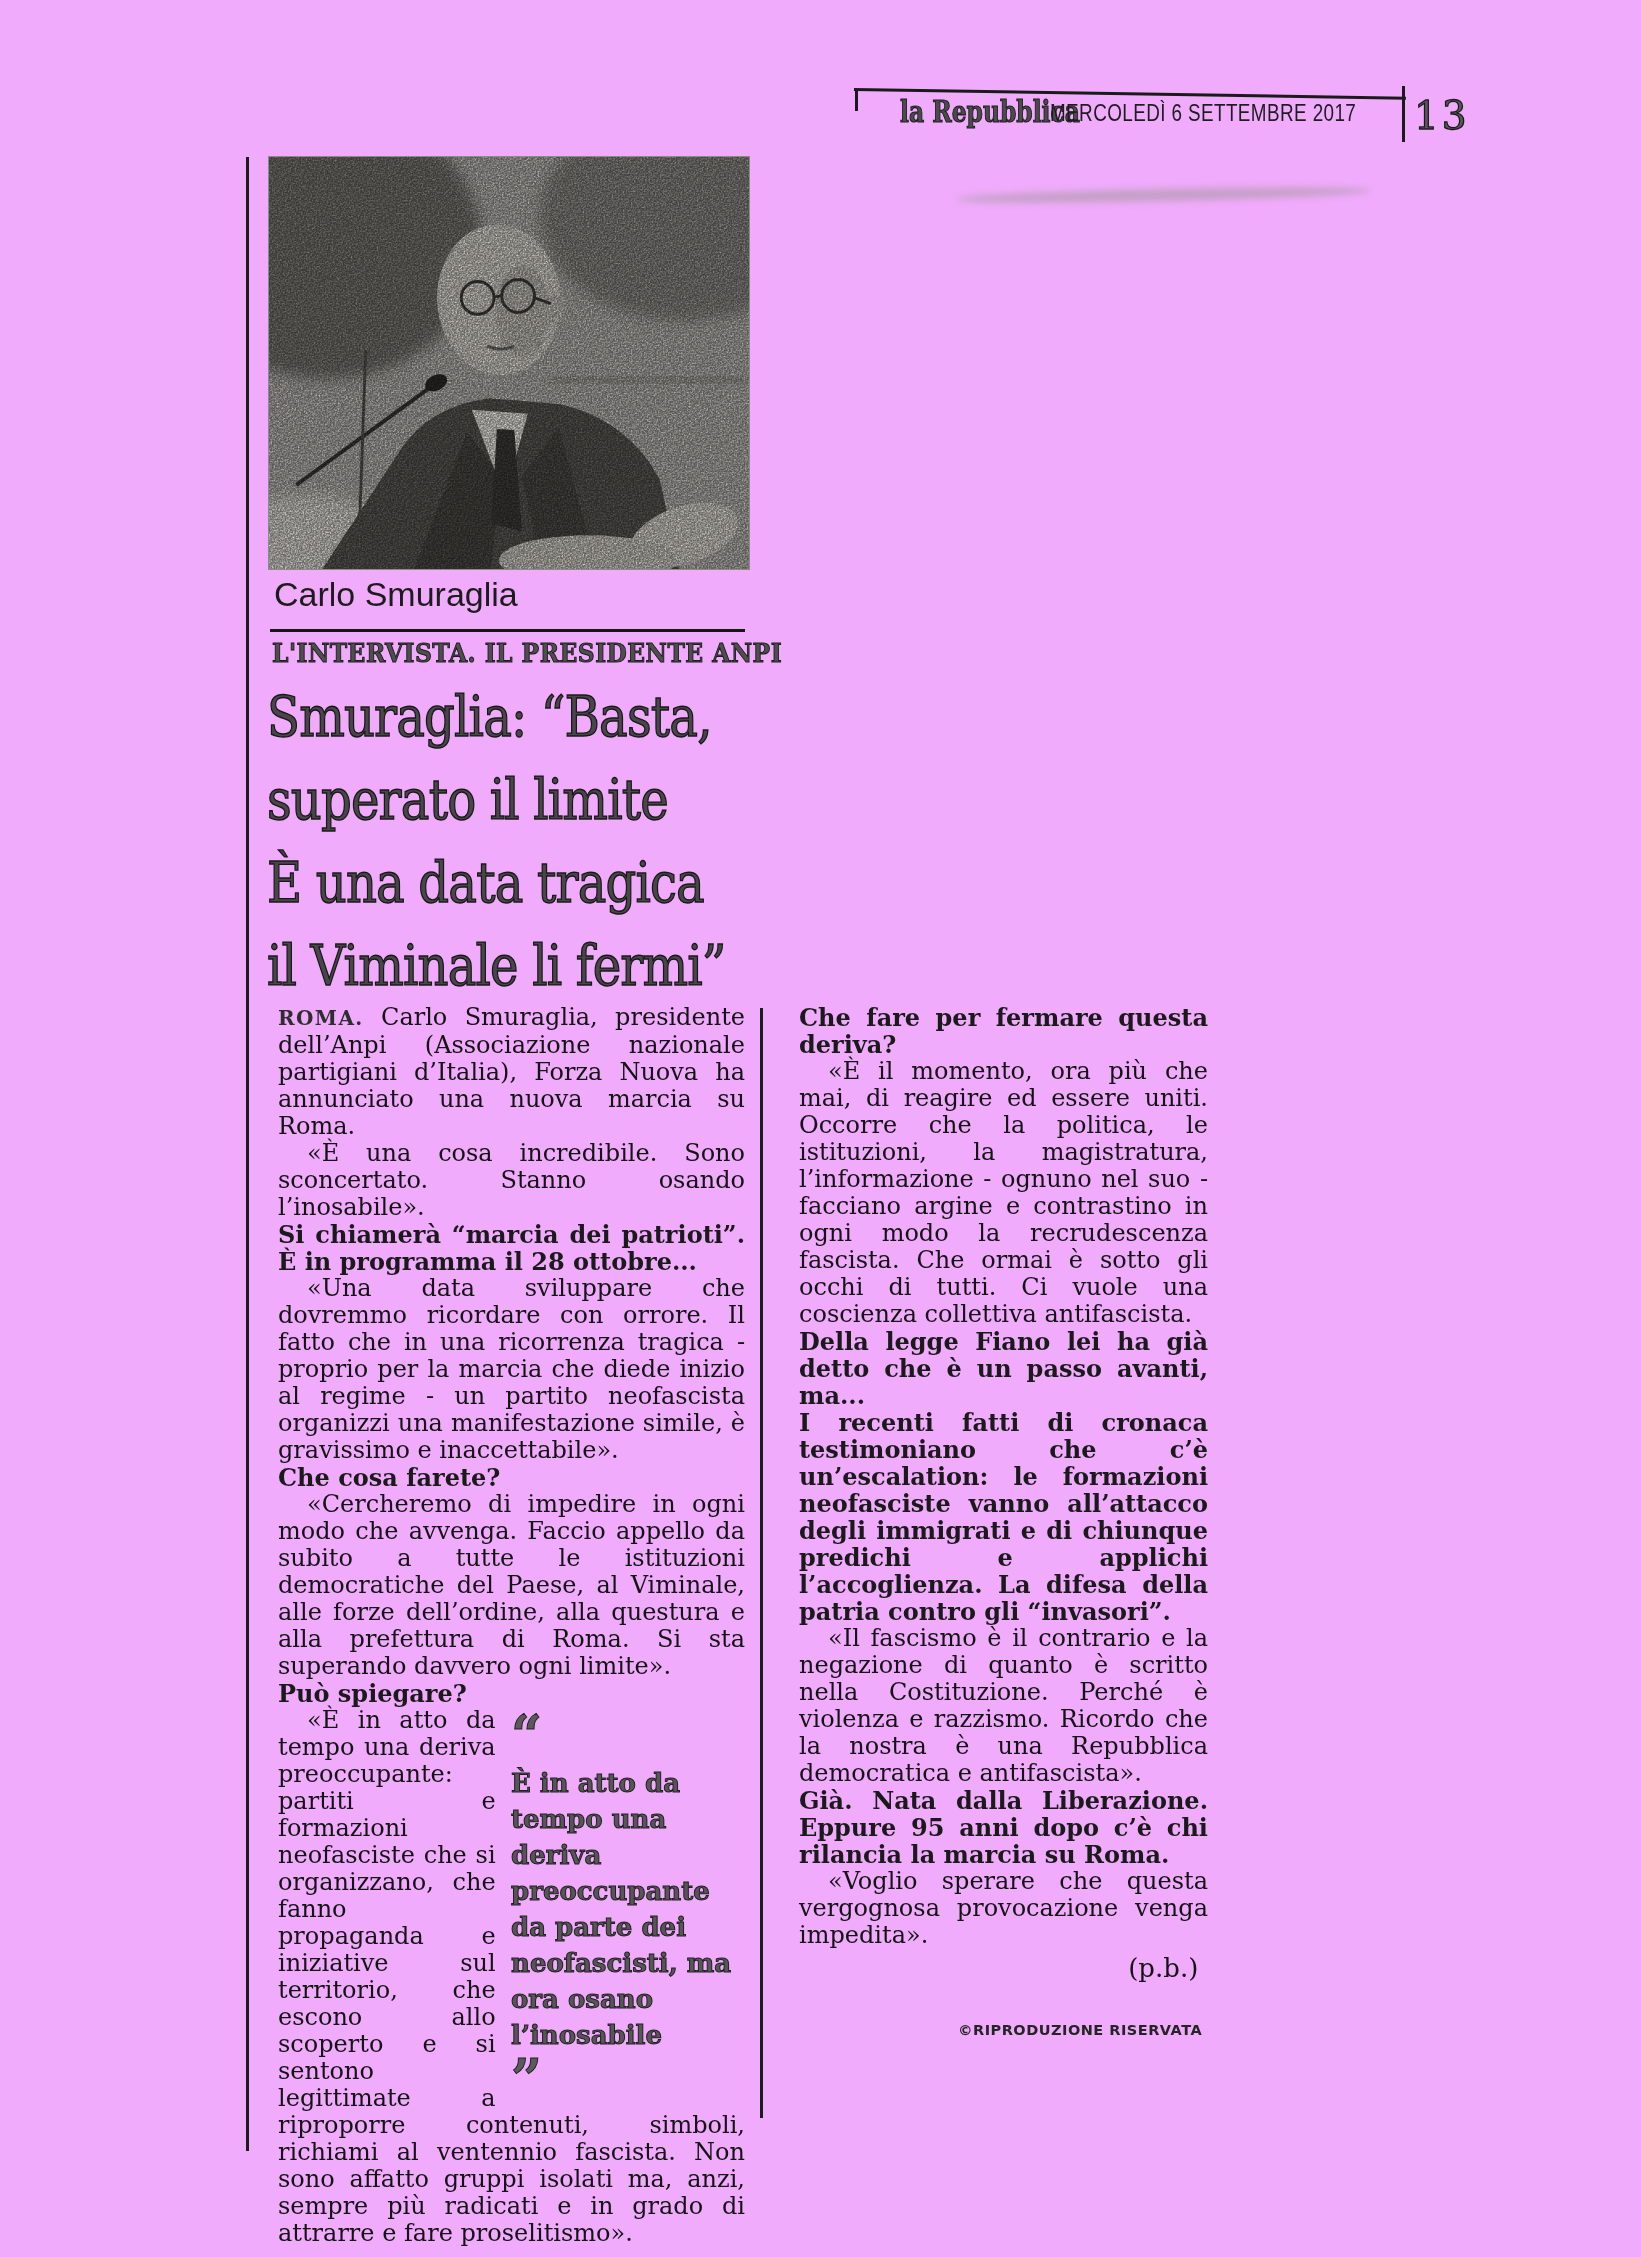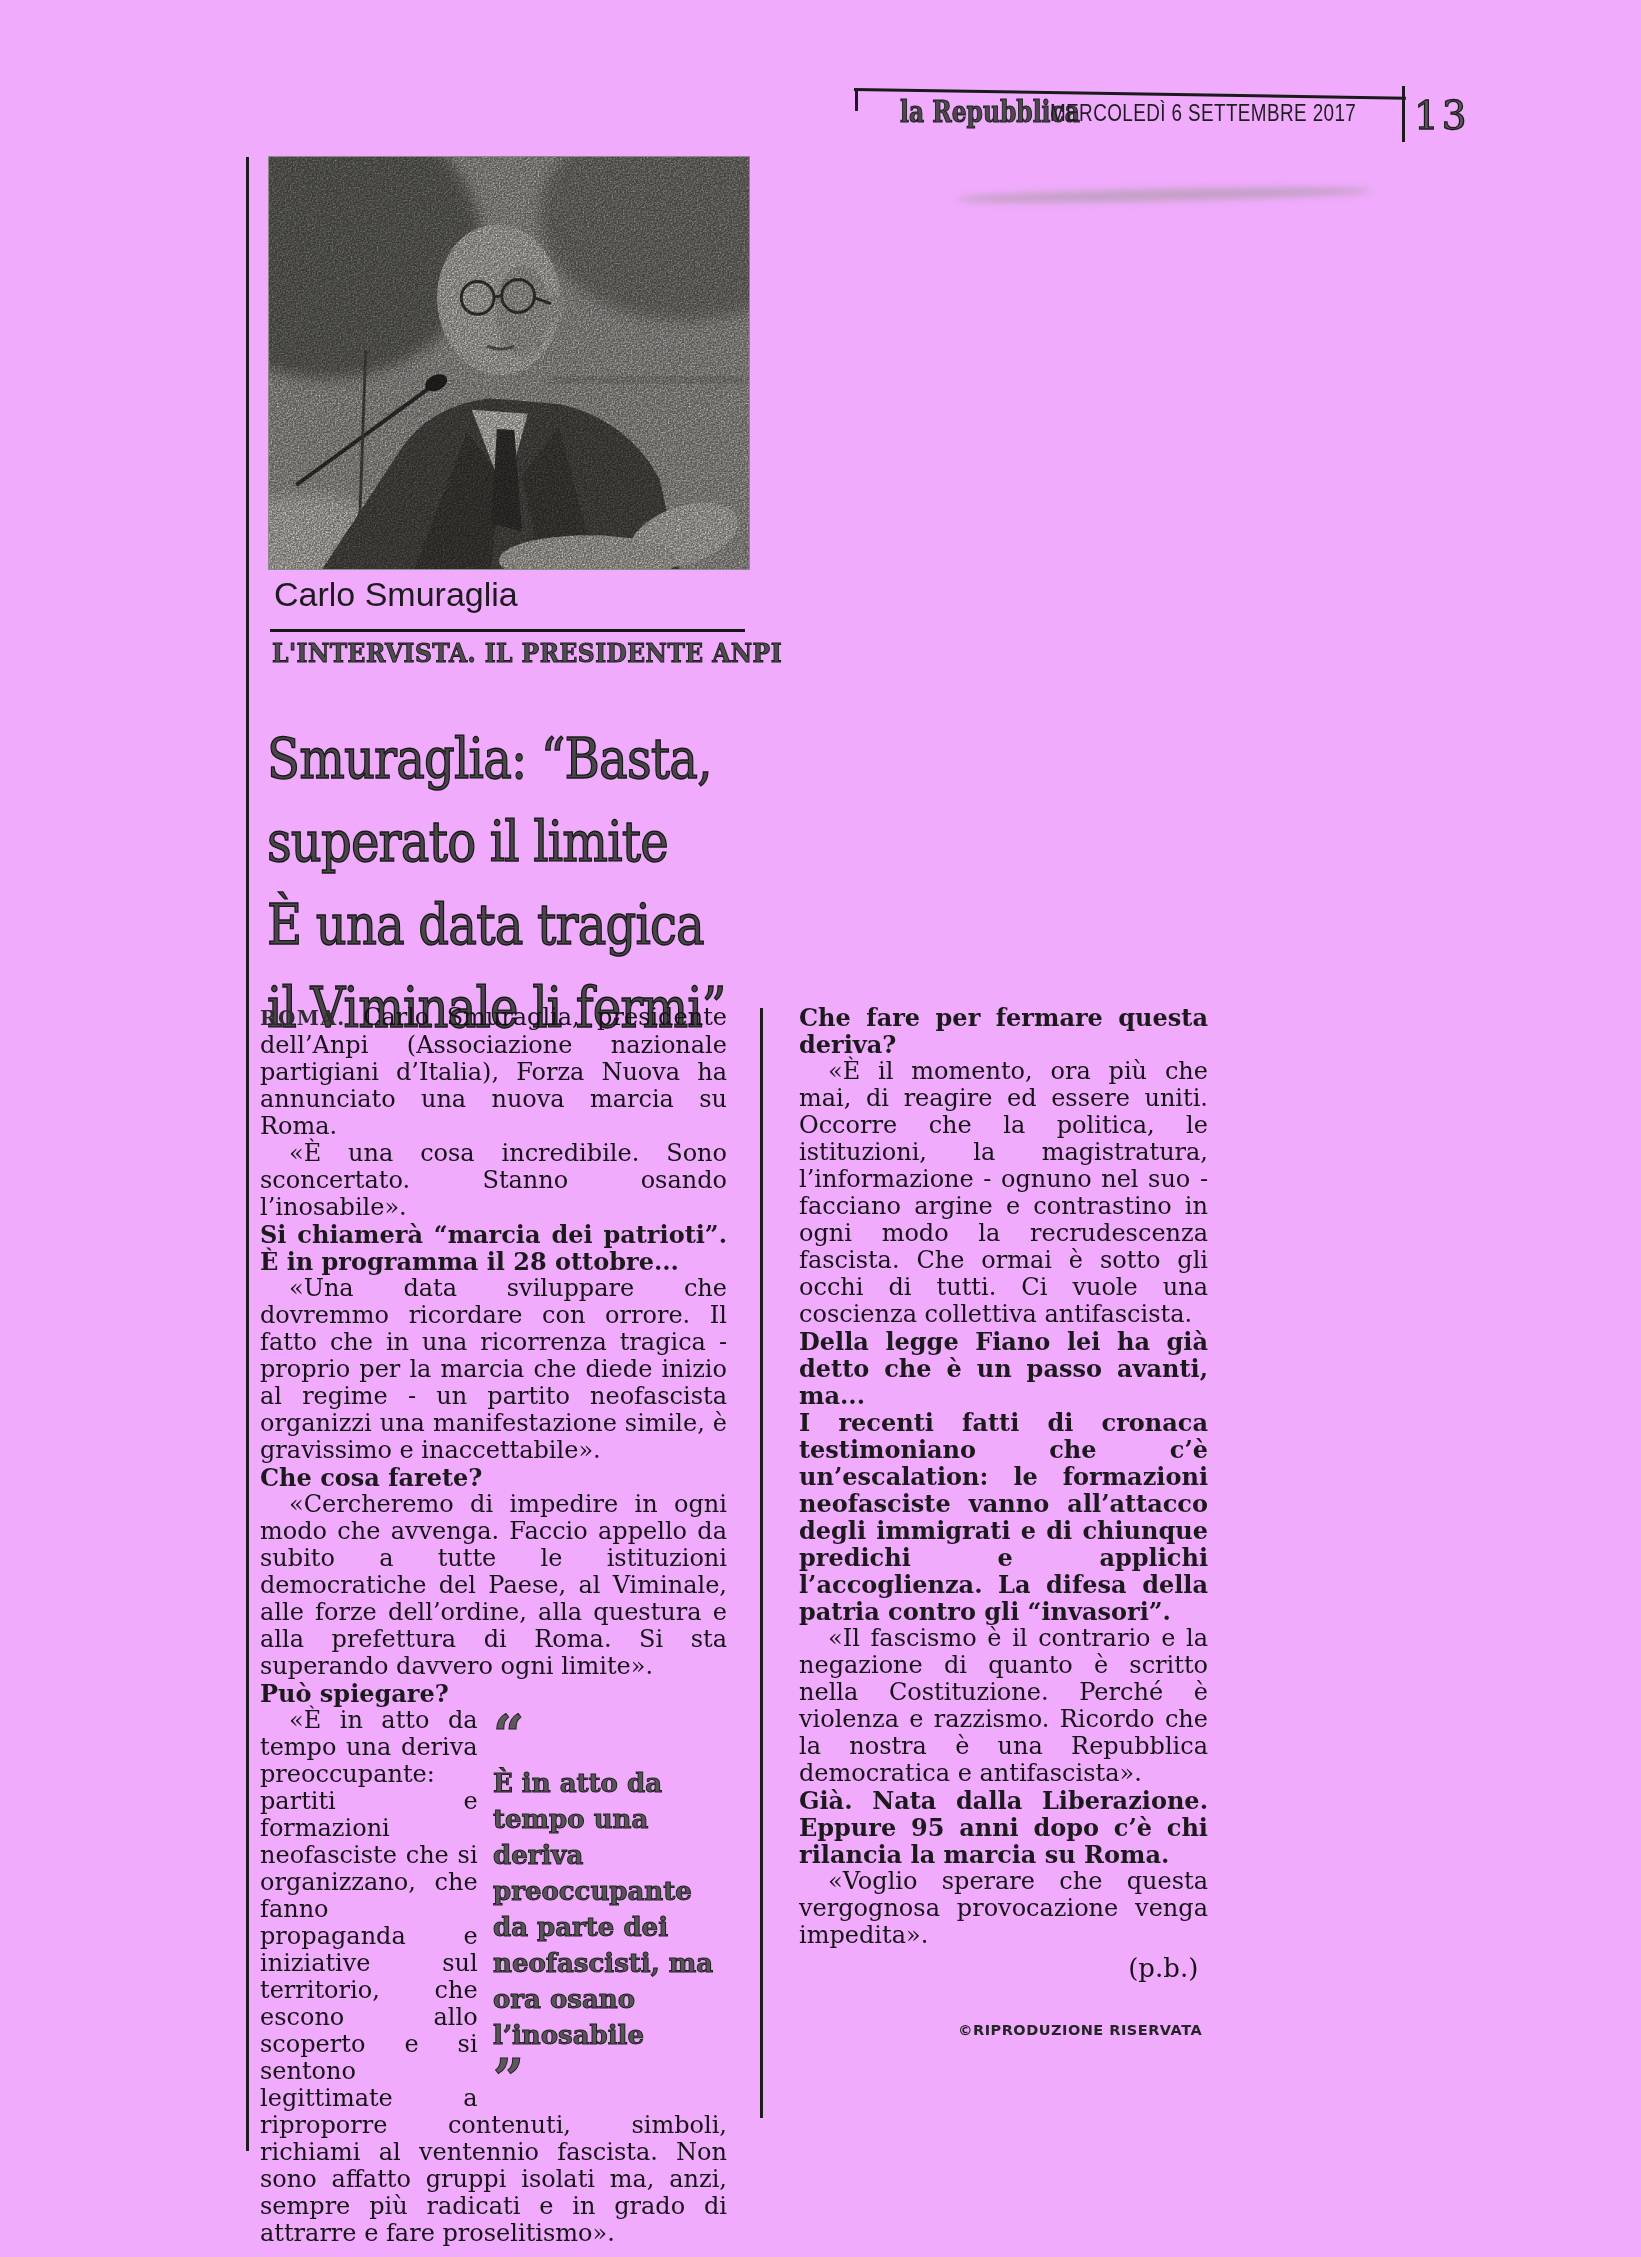--- a/index.html
+++ b/index.html
@@ -37,31 +37,31 @@
     font-family:"Liberation Sans","DejaVu Sans",sans-serif;font-size:34px;color:#1c1c1c;
   }
   .kicker-rule{position:absolute;left:270px;top:629px;width:475px;height:2.9px;background:#161616;}
   .kicker{
     position:absolute;left:272px;top:638px;white-space:nowrap;
     font-family:"DejaVu Serif",serif;font-weight:bold;font-size:26px;letter-spacing:0.5px;
     color:#4e4e4e;-webkit-text-stroke:1px #1c1c1c;
     transform:scaleX(0.9);transform-origin:left top;
   }
   
-  .headline{position:absolute;left:267px;top:682px;line-height:69px;margin-top:42px;}
+  .headline{position:absolute;left:267px;top:682px;line-height:69px;}
   .headline .hl{
     display:inline-block;white-space:nowrap;
     font-family:"DejaVu Serif",serif;font-size:56px;font-weight:500;letter-spacing:-1px;
     color:#474747;-webkit-text-stroke:1.4px #181818;
     transform:scaleX(0.86);transform-origin:left top;
   }
   
   .col-divider{position:absolute;left:760px;top:1008px;width:2.9px;height:1110px;background:#1c1c1c;}
   .col{position:absolute;top:1004px;font-size:24px;line-height:27px;color:#141414;text-align:justify;hyphens:auto;}
-  .col-left{left:260px;width:467px;}
+  .col-left{left:278px;width:467px;}
   .col-right{left:799px;width:409px;}
   .col p{margin:0;padding:0;}
   .a{text-indent:29px;}
   .a.lead{text-indent:0;}
   .q{font-weight:bold;margin-left:29px;color:#1a1a1a;}
   .dateline{font-size:20px;font-weight:bold;letter-spacing:1.4px;color:#2e2e2e;}
   
   .pullquote{
     float:right;width:234px;margin:11.6px 0 3.9px 15.4px;
     font-family:"DejaVu Serif",serif;font-weight:bold;font-size:26px;line-height:36px;

